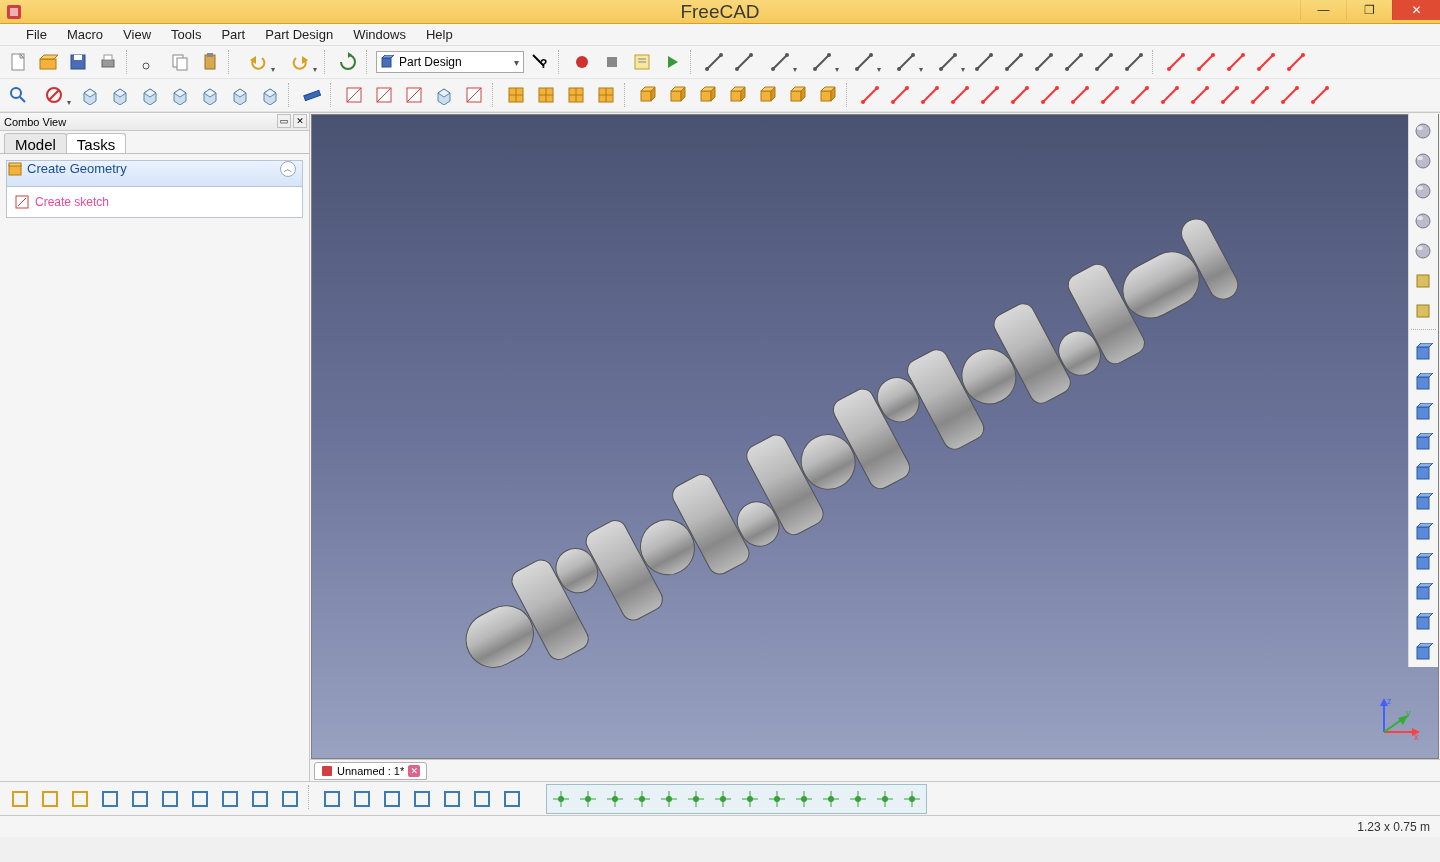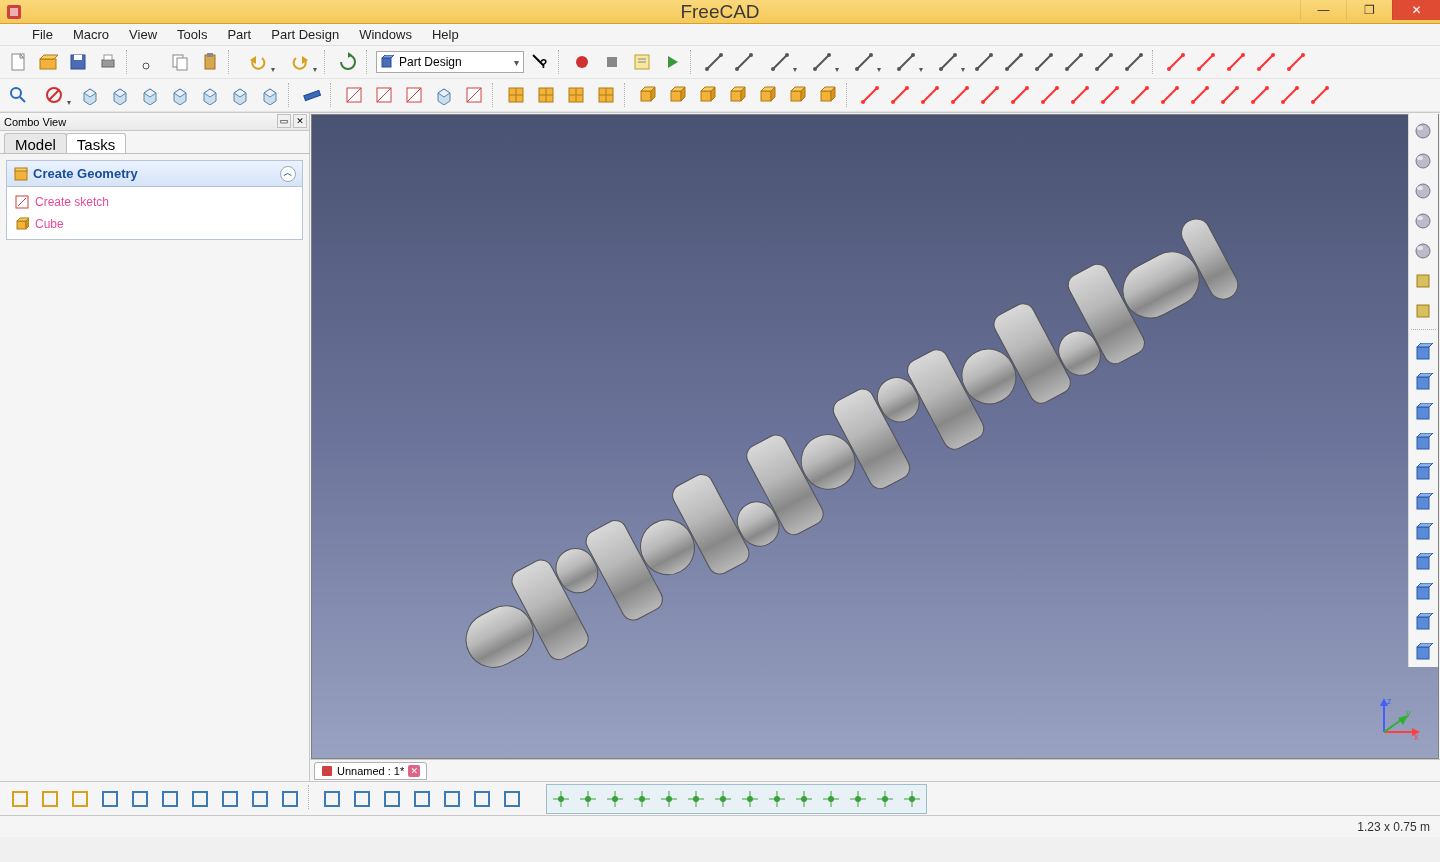--- a/index.html
+++ b/index.html
@@ -5,21 +5,21 @@
 html,body{margin:0;padding:0;width:1440px;height:862px;font-family:"Segoe UI",Tahoma,Arial,sans-serif;font-size:12px;background:#f0f0f0;overflow:hidden;color:#000}
 *{box-sizing:border-box}
 
 .titlebar{height:24px;background:linear-gradient(#fad87a,#f5c95a);display:flex;align-items:center;position:relative;border-bottom:1px solid #d0a030}
 .titlebar .app-icon{width:20px;height:20px;margin-left:4px;display:flex;align-items:center;justify-content:center}
 .titlebar .title{position:absolute;left:0;right:0;text-align:center;font-size:19px;color:#3a3a3a}
 .titlebar .win-btns{position:absolute;right:0;top:0;height:24px;display:flex}
 .titlebar .win-btn{width:46px;height:20px;display:flex;align-items:center;justify-content:center;font-size:12px;color:#333;border-left:1px solid rgba(0,0,0,0.08)}
 .titlebar .win-btn.close{background:#e04b34;color:#fff;width:48px}
 
-.menubar{height:22px;background:#f5f5f5;display:flex;align-items:center;padding:0 22px;border-bottom:1px solid #e0e0e0}
+.menubar{height:22px;background:#f5f5f5;display:flex;align-items:center;padding:0 16px;border-bottom:1px solid #e0e0e0}
 .menubar .menu-item{padding:2px 10px;font-size:13px;color:#222}
 
 .toolbars{background:#f5f5f5;border-bottom:1px solid #c8c8c8}
 .toolbar-row{height:33px;display:flex;align-items:center;padding:0 4px;gap:2px;border-bottom:1px solid #e4e4e4}
 .tbtn{width:28px;height:28px;display:flex;align-items:center;justify-content:center;border-radius:2px;background:transparent}
 .tbtn.dd{width:40px;position:relative}
 .tbtn.dd::after{content:"▾";font-size:8px;position:absolute;right:3px;bottom:2px;color:#555}
 .tsep{width:6px;height:24px;border-left:1px dotted #b0b0b0;margin:0 2px}
 .wb-select{height:22px;width:148px;background:#fff;border:1px solid #a8a8a8;display:flex;align-items:center;padding:0 4px;font-size:12px;position:relative}
 .wb-select::after{content:"▾";position:absolute;right:4px;font-size:10px;color:#555}
@@ -27,21 +27,21 @@
 
 .main{display:flex;height:668px}
 .side{width:310px;background:#f5f5f5;border-right:1px solid #c8c8c8;display:flex;flex-direction:column}
 .combo-hdr{height:18px;background:linear-gradient(#f7f7f7,#e9e9e9);border-bottom:1px solid #c8c8c8;font-size:11px;padding:1px 4px;display:flex;align-items:center;position:relative}
 .combo-hdr .dock-btns{position:absolute;right:2px;top:1px;display:flex;gap:2px}
 .combo-hdr .dock-btn{width:14px;height:14px;font-size:9px;display:flex;align-items:center;justify-content:center;background:#f0f0f0;border:1px solid #c0c0c0}
 .combo-tabs{height:22px;display:flex;align-items:flex-end;background:#f5f5f5;padding-left:4px}
 .combo-tab{height:20px;padding:2px 10px;font-size:15px;border:1px solid #c0c0c0;border-bottom:none;background:#e8e8e8;margin-right:-1px;border-radius:3px 3px 0 0}
 .combo-tab.active{background:#fff}
 .task-panel{margin:6px;background:#fff;border:1px solid #b8c4d8}
-.task-hdr{height:26px;background:linear-gradient(#eaf2fe,#d6e4f7);border-bottom:1px solid #b8c4d8;display:flex;align-items:center;padding:0 6px;font-weight:bold;color:#1a4d99;font-size:13px;position:relative}
+.task-hdr{height:26px;background:linear-gradient(#eaf2fe,#d6e4f7);border-bottom:1px solid #b8c4d8;display:flex;align-items:flex-start;padding:0 0;font-weight:normal;color:#1a4d99;font-size:13px;position:relative}
 .task-hdr .collapse{position:absolute;right:6px;width:16px;height:16px;border:1px solid #9ab;border-radius:8px;font-size:9px;display:flex;align-items:center;justify-content:center;color:#1a4d99;background:#fff}
 .task-body{padding:4px 0}
 .task-item{height:22px;display:flex;align-items:center;padding:0 8px;color:#ec4899;font-size:12px;gap:6px}
 .viewport-wrap{flex:1;display:flex;flex-direction:column;position:relative}
 .viewport{flex:1;background:linear-gradient(180deg,#4a5272 0%,#6b739a 50%,#9aa2c2 100%);position:relative;border:1px solid #808080;margin:1px 1px 0 1px}
 .axis-ind{position:absolute;right:16px;bottom:16px;width:48px;height:48px}
 .doc-tabs{height:22px;background:#f5f5f5;display:flex;align-items:center;padding-left:4px;border-top:1px solid #c8c8c8}
 .doc-tab{height:18px;background:#fff;border:1px solid #b0b0b0;border-radius:3px 3px 0 0;padding:1px 6px;font-size:11px;display:flex;align-items:center;gap:4px}
 .doc-tab .close-x{width:12px;height:12px;background:#d68;border-radius:2px;color:#fff;font-size:9px;display:flex;align-items:center;justify-content:center}
 
@@ -643,30 +643,20 @@
         </div>
         <div class="task-body">
           <div class="task-item">
             <span>
                 <svg width="14" height="14">
                   <rect x="1" y="1" width="12" height="12" fill="#fff" stroke="#d04040"></rect>
                   <line x1="3" y1="11" x2="11" y2="3" stroke="#d04040"></line>
                 </svg>
               </span>
             <span>Create sketch</span>
-          </div>
-          <div class="task-item">
-            <span>
-                <svg width="14" height="14">
-                  <rect x="2" y="4" width="9" height="8" fill="#f2b23c" stroke="#b07a10"></rect>
-                  <polygon points="2,4 5,1 14,1 11,4" fill="#f6cd6a" stroke="#b07a10"></polygon>
-                  <polygon points="11,4 14,1 14,9 11,12" fill="#d8941e" stroke="#b07a10"></polygon>
-                </svg>
-              </span>
-            <span>Cube</span>
           </div>
         </div>
       </div>
     </div>
   </div>
 
   <div class="viewport-wrap">
     <div class="viewport">
 
       <div class="part3d">

